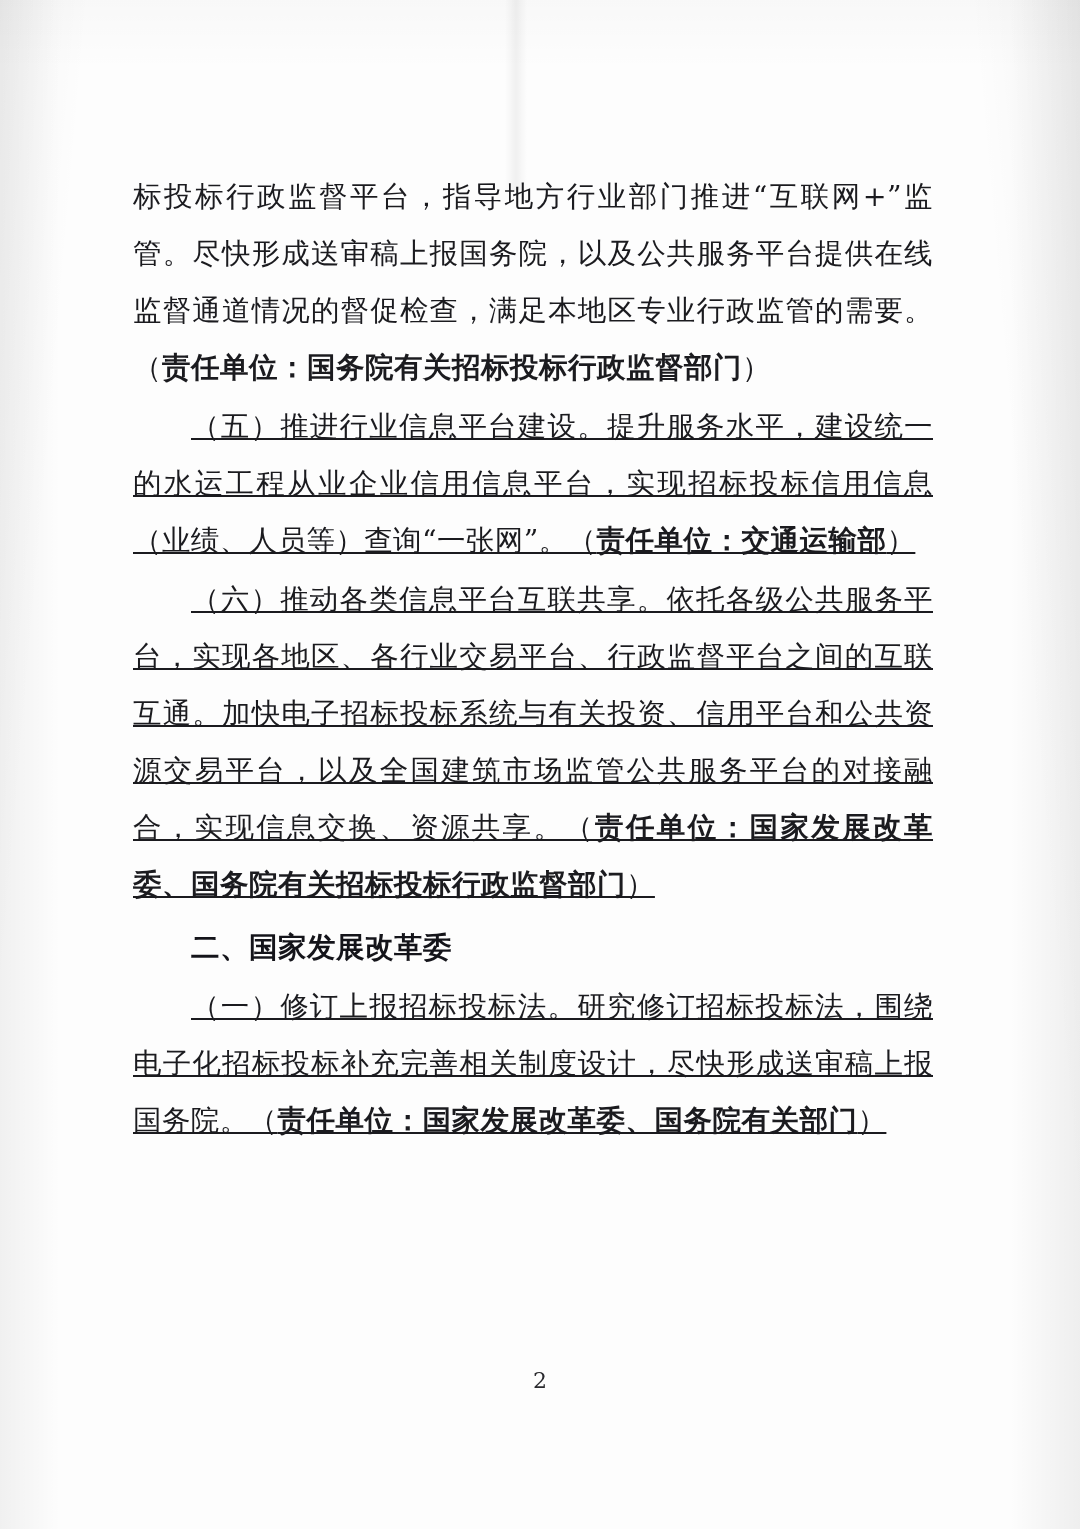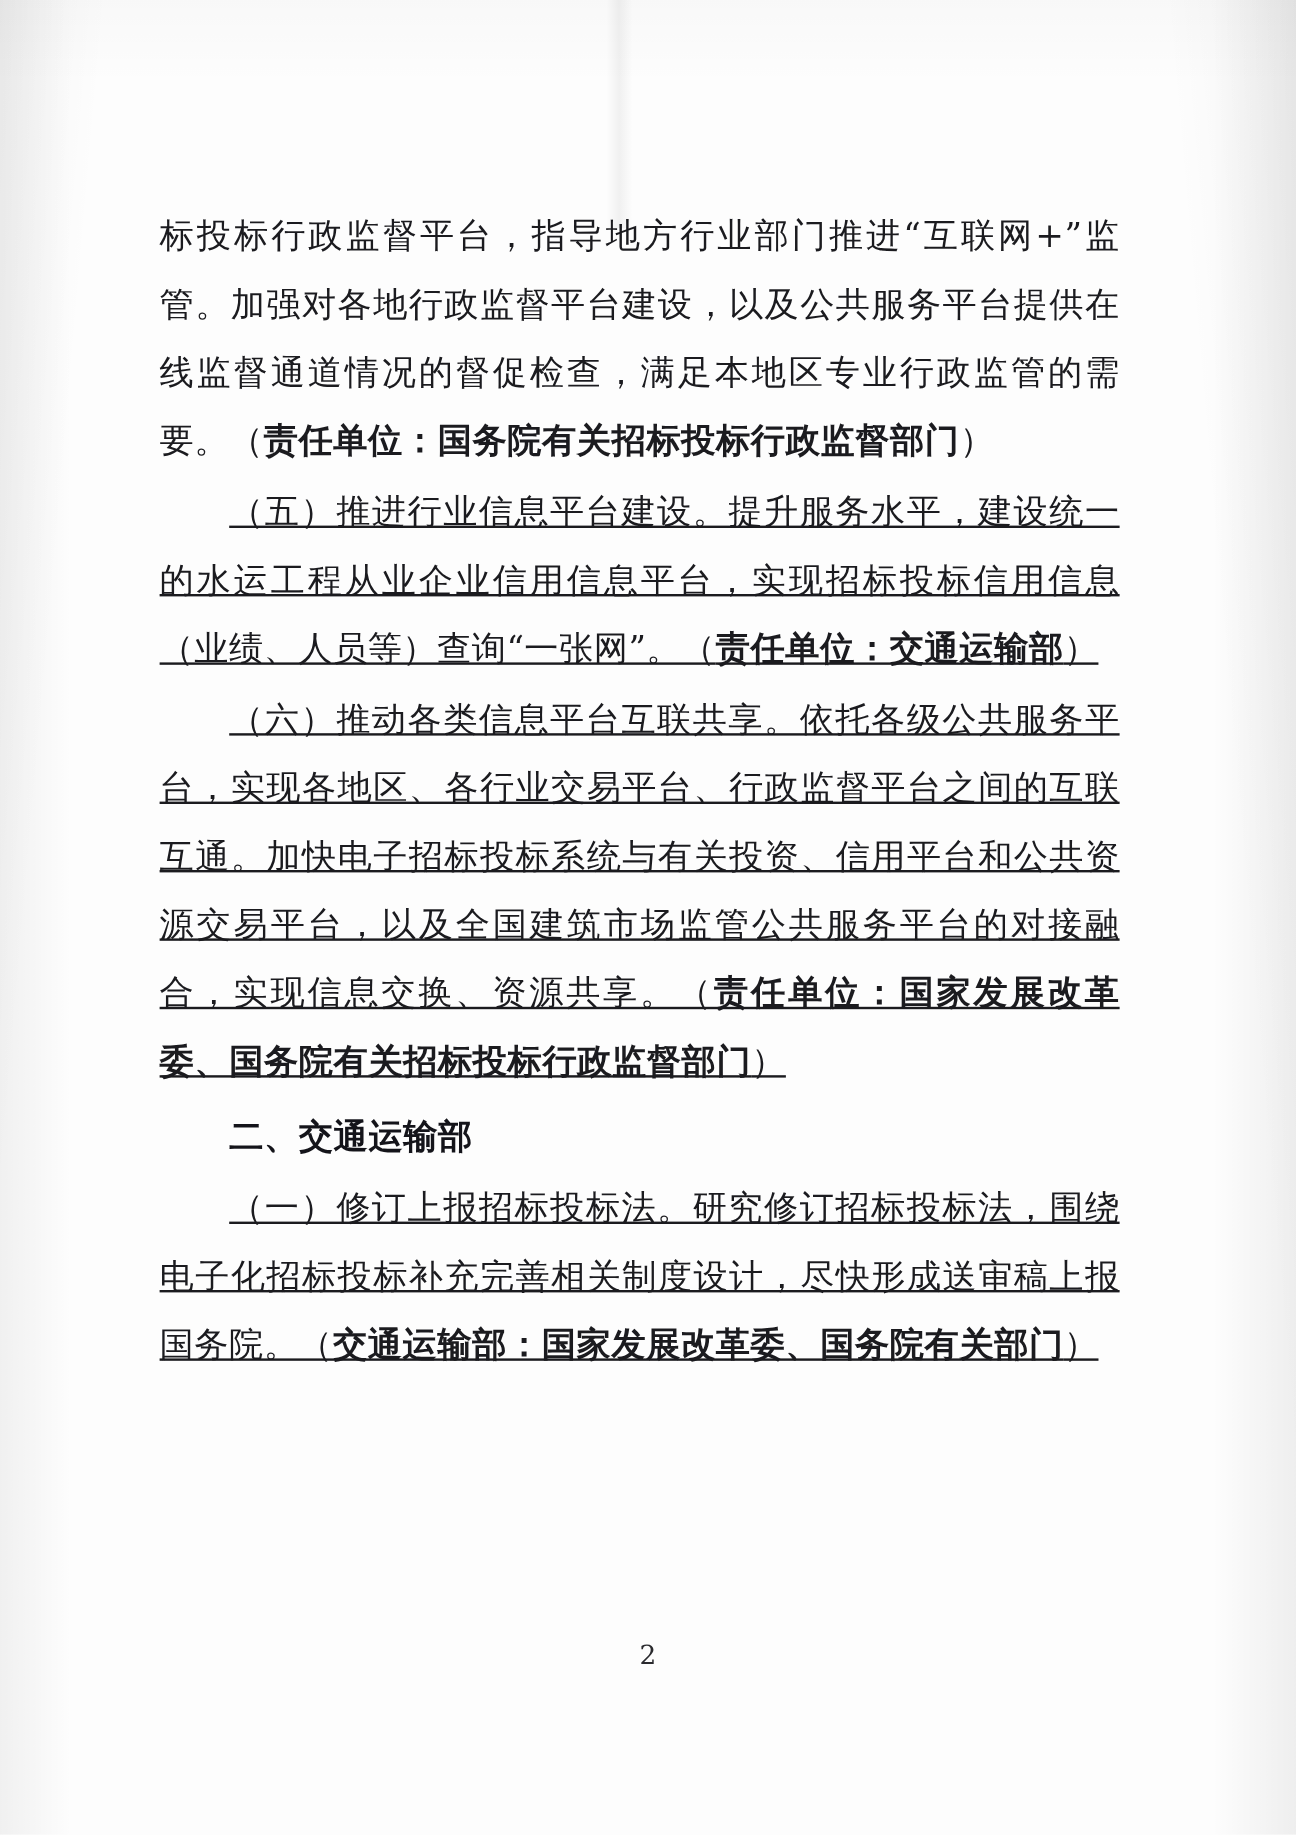--- a/index.html
+++ b/index.html
@@ -102,21 +102,21 @@
 </style>
 </head>
 <body>
 
 <div class="page">
   <div class="scan-shadow-left"></div>
   <div class="scan-shadow-right"></div>
   <div class="scan-seam"></div>
 
   <div class="content" id="body-container">
-      <p class="para"><span>标投标行政监督平台，指导地方行业部门推进“互联网+”监管。加强对各地行政监督平台建设，以及公共服务平台提供在线监督通道情况的督促检查，满足本地区专业行政监管的需要。（</span><span class="bold-unit">责任单位：国务院有关招标投标行政监督部门</span><span>）</span></p>
+      <p class="para"><span>标投标行政监督平台，指导地方行业部门推进“互联网+”监管。尽快形成送审稿上报国务院，以及公共服务平台提供在线监督通道情况的督促检查，满足本地区专业行政监管的需要。（</span><span class="bold-unit">责任单位：国务院有关招标投标行政监督部门</span><span>）</span></p>
       <p class="para indent"><span>（五）推进行业信息平台建设。提升服务水平，建设统一的水运工程从业企业信用信息平台，实现招标投标信用信息（业绩、人员等）查询“一张网”。（</span><span class="bold-unit">责任单位：交通运输部</span><span>）</span></p>
       <p class="para indent"><span>（六）推动各类信息平台互联共享。依托各级公共服务平台，实现各地区、各行业交易平台、行政监督平台之间的互联互通。加快电子招标投标系统与有关投资、信用平台和公共资源交易平台，以及全国建筑市场监管公共服务平台的对接融合，实现信息交换、资源共享。（</span><span class="bold-unit">责任单位：国家发展改革委、国务院有关招标投标行政监督部门</span><span>）</span></p>
-      <p class="para heading"><span class="bold-unit">二、交通运输部</span></p>
-      <p class="para indent"><span>（一）修订上报招标投标法。研究修订招标投标法，围绕电子化招标投标补充完善相关制度设计，尽快形成送审稿上报国务院。（</span><span class="bold-unit">交通运输部：国家发展改革委、国务院有关部门</span><span>）</span></p>
+      <p class="para heading"><span class="bold-unit">二、国家发展改革委</span></p>
+      <p class="para indent"><span>（一）修订上报招标投标法。研究修订招标投标法，围绕电子化招标投标补充完善相关制度设计，尽快形成送审稿上报国务院。（</span><span class="bold-unit">责任单位：国家发展改革委、国务院有关部门</span><span>）</span></p>
     </div>
 
   <div class="page-number">2</div>
 </div>
 
 </body></html>

